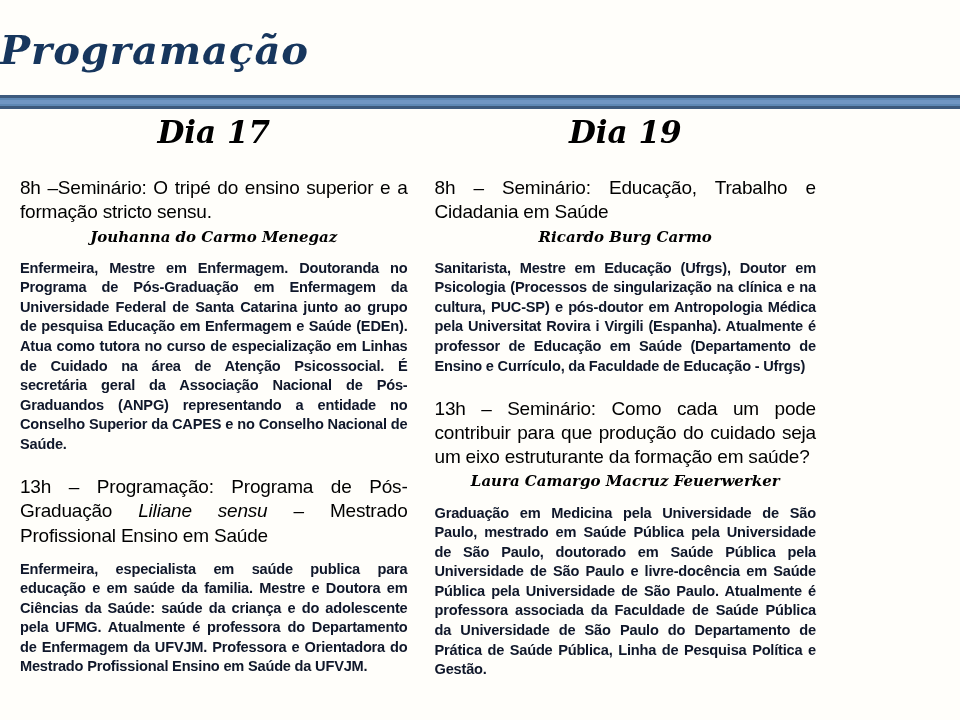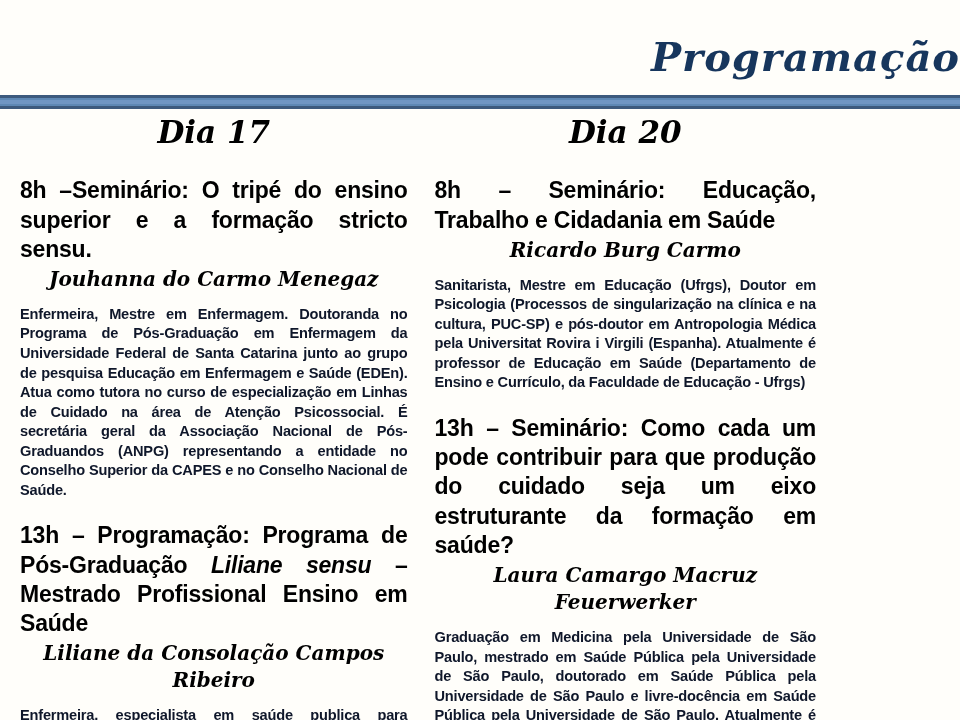--- a/index.html
+++ b/index.html
@@ -13,28 +13,27 @@
     width: 960px;
     height: 720px;
     background: #fffefa;
     overflow: hidden;
   }
   .slide-title {
     position: absolute;
     top: 26px;
     left: 0;
     width: 100%;
-    text-align: right;
+    text-align: left;
     font-family: "DejaVu Serif", serif;
     font-style: italic;
     font-weight: bold;
     font-size: 40px;
     letter-spacing: 1px;
     color: #17365d;
-    margin-top: 7px;
   }
   .divider-bar {
     position: absolute;
     top: 95px;
     left: 0;
     width: 960px;
     height: 14px;
     background: linear-gradient(to bottom,
       #3d5a7d 0%, #3d5a7d 21%,
       #5e88b4 21%, #5e88b4 36%,
@@ -58,33 +57,33 @@
     font-family: "DejaVu Serif", serif;
     font-style: italic;
     font-weight: bold;
     font-size: 31px;
     color: #000;
     text-align: center;
     line-height: 1.3;
     margin-bottom: 24px;
   }
   .session-title {
-    font-size: 23px;
-    font-weight: bold;
+    font-size: 19px;
+    font-weight: normal;
     color: #000;
     text-align: justify;
     line-height: 1.27;
     letter-spacing: -0.2px;
   }
   .session-title .ital { font-style: italic; }
   .speaker {
     font-family: "DejaVu Serif", serif;
     font-style: italic;
     font-weight: bold;
-    font-size: 20px;
+    font-size: 15px;
     color: #000;
     text-align: center;
     line-height: 1.35;
     margin-top: 2px;
   }
   .bio {
     font-size: 14.6px;
     font-weight: bold;
     color: #0f172a;
     text-align: justify;
@@ -109,27 +108,26 @@
       <h2 class="day-heading">Dia 17</h2>
 
       <div class="session">
         <p class="session-title"><span>8h –Seminário: O tripé do ensino superior e a formação stricto sensu.</span><span class="ital"></span><span></span></p>
         <p class="speaker">Jouhanna do Carmo Menegaz</p>
         <p class="bio">Enfermeira, Mestre em Enfermagem. Doutoranda no Programa de Pós-Graduação em Enfermagem da Universidade Federal de Santa Catarina junto ao grupo de pesquisa Educação em Enfermagem e Saúde (EDEn). Atua como tutora no curso de especialização em Linhas de Cuidado na área de Atenção Psicossocial. É secretária geral da Associação Nacional de Pós-Graduandos (ANPG) representando a entidade no Conselho Superior da CAPES e no Conselho Nacional de Saúde.</p>
       </div>
 
       <div class="session">
         <p class="session-title"><span>13h –  Programação: Programa de Pós-Graduação </span><span class="ital">Liliane sensu</span><span> – Mestrado Profissional Ensino em Saúde</span></p>
-        <p class="speaker">Liliane da Consolação Campos Ribeiro</p>
         <p class="bio">Enfermeira, especialista em saúde publica para educação e em saúde da familia. Mestre e Doutora em Ciências da Saúde: saúde da criança e do adolescente pela UFMG. Atualmente é professora do Departamento de Enfermagem da UFVJM. Professora e Orientadora do Mestrado Profissional Ensino em Saúde da UFVJM.</p>
       </div>
     </section>
 
     <section class="col col-right">
-      <h2 class="day-heading">Dia 20</h2>
+      <h2 class="day-heading">Dia 19</h2>
 
       <div class="session">
         <p class="session-title"><span>8h – Seminário: Educação, Trabalho e Cidadania em Saúde</span><span class="ital"></span><span></span></p>
         <p class="speaker">Ricardo Burg Carmo</p>
         <p class="bio">Sanitarista, Mestre em Educação (Ufrgs), Doutor em Psicologia (Processos de singularização na clínica e na cultura, PUC-SP) e pós-doutor em Antropologia Médica pela Universitat Rovira i Virgili (Espanha). Atualmente é professor de Educação em Saúde (Departamento de Ensino e Currículo, da Faculdade de Educação - Ufrgs)</p>
       </div>
 
       <div class="session">
         <p class="session-title"><span>13h – Seminário: Como cada um pode contribuir para que produção do cuidado seja um eixo estruturante da formação em saúde?</span><span class="ital"></span><span></span></p>
         <p class="speaker">Laura Camargo Macruz Feuerwerker</p>

